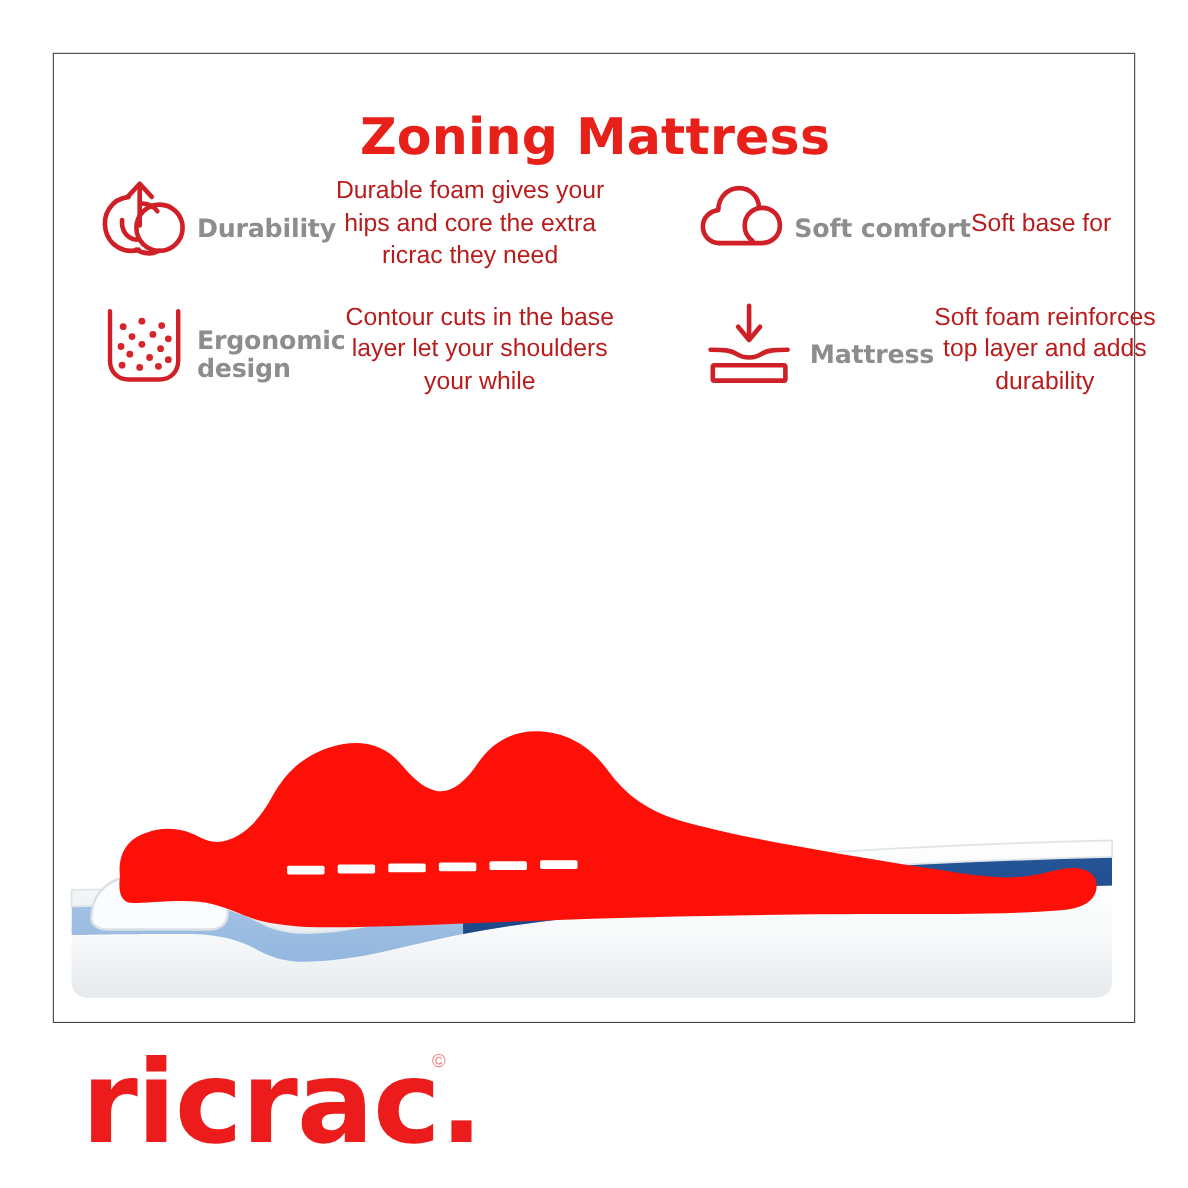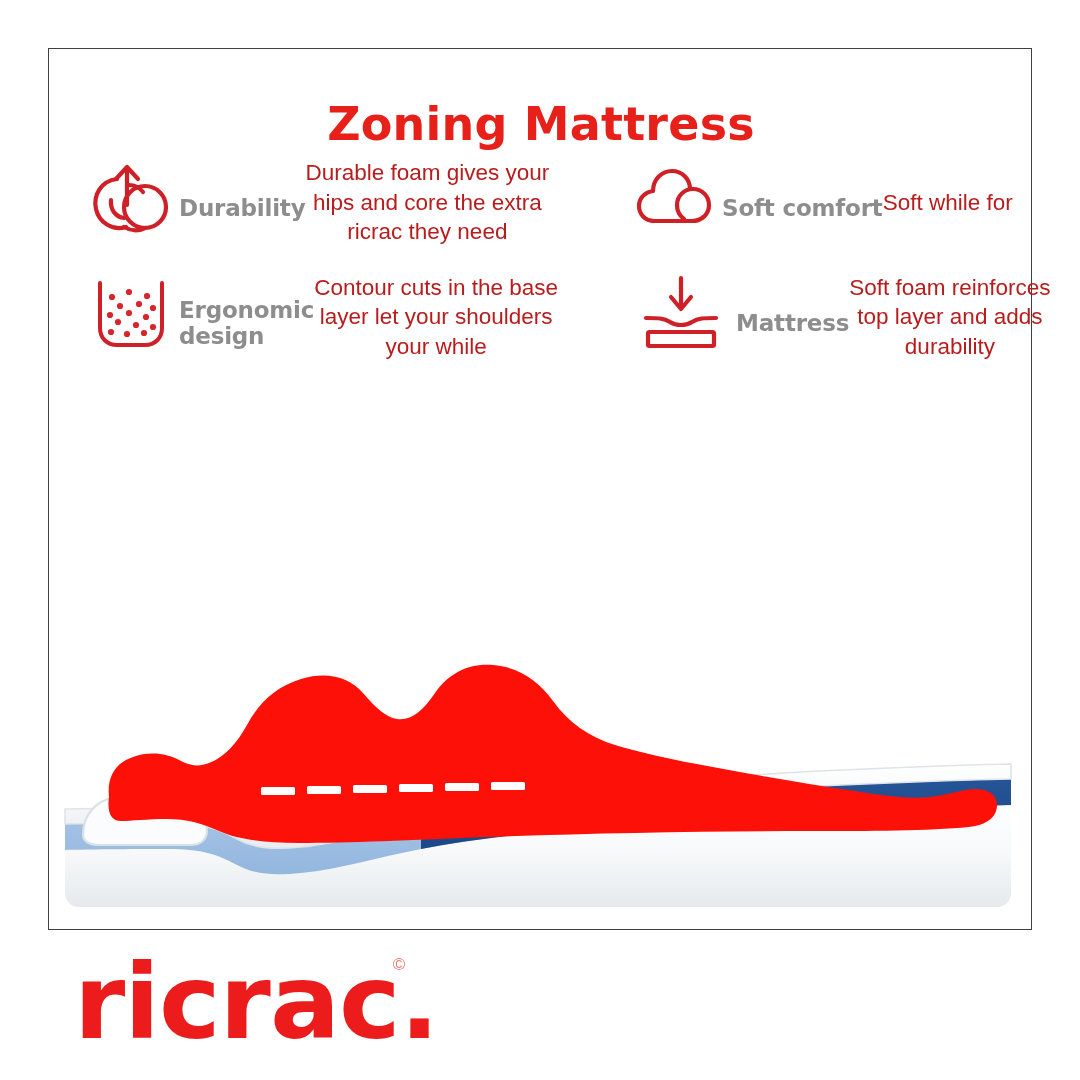--- a/index.html
+++ b/index.html
@@ -151,21 +151,21 @@
         <div class="f-icon">
           <svg width="96" height="90" viewBox="0 0 96 90">
             <g fill="none" stroke="#cf2027" stroke-width="4.2" stroke-linecap="round" stroke-linejoin="round">
               <path d="M28 66 C19 66 13 59 13 51 C13 43 19 37 27 36 C27 24 36 16 46 16 C56 16 64 24 64 34"></path>
               <path d="M28 66 L66 66 C76 66 83 59 83 50 C83 41 76 34 67 34 C58 34 51 41 51 50 C51 56 54 61 58 64"></path>
             </g>
           </svg>
         </div>
         <div class="f-title">Soft comfort</div>
         <div class="f-desc">
-          <span>Soft while for</span>
+          <span>Soft base for</span>
         </div>
       </div>
 
       <div class="feature">
         <div class="f-icon">
           <svg width="96" height="90" viewBox="0 0 96 90">
             <path d="M17 13 L17 58 C17 68 24 75 34 75 L62 75 C72 75 79 68 79 58 L79 13" fill="none" stroke="#cf2027" stroke-width="4" stroke-linecap="round"></path>
             <g fill="#d7252b">
               <circle cx="29" cy="27" r="3.1"></circle>
                 <circle cx="46" cy="22" r="3.1"></circle>

